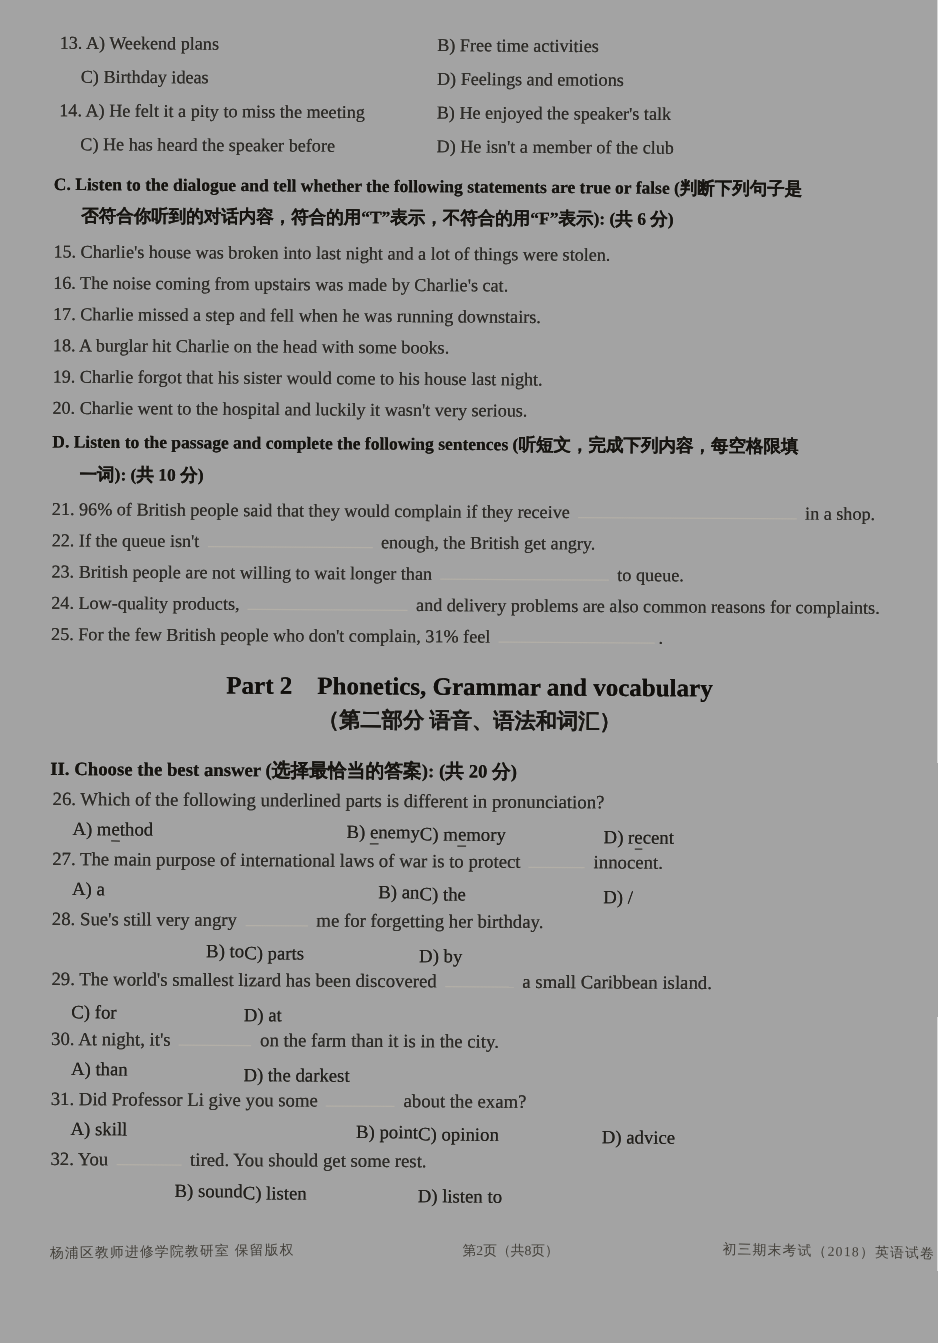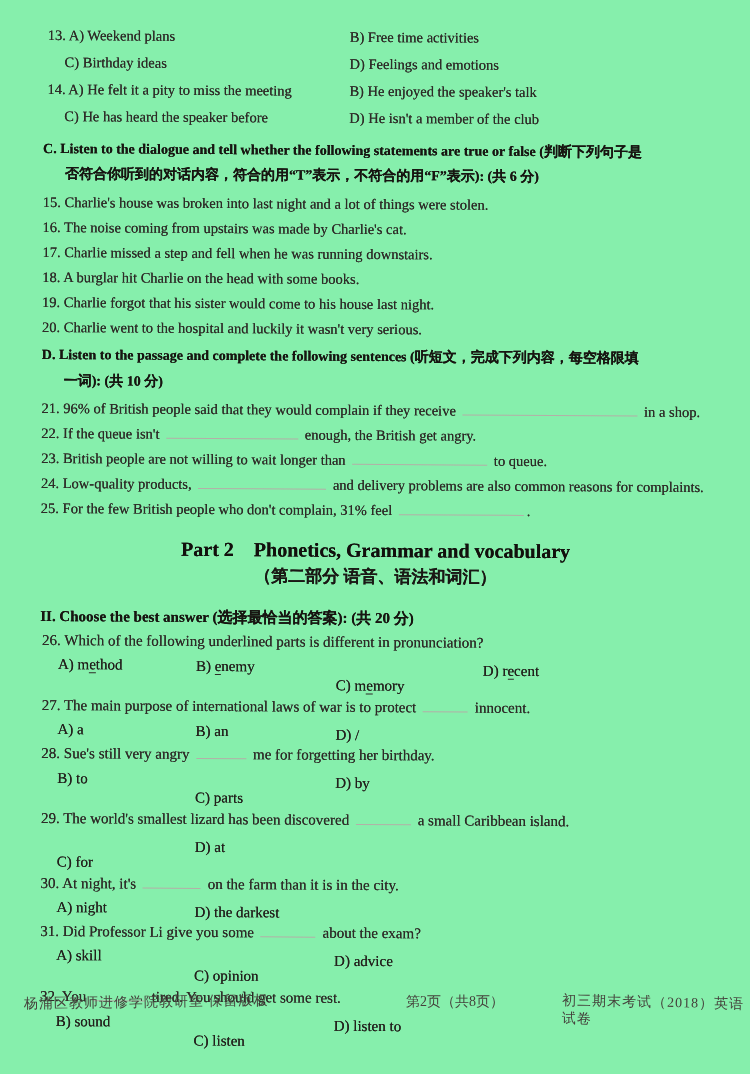--- a/index.html
+++ b/index.html
@@ -1,17 +1,17 @@
 <!DOCTYPE html>
 <html><head>
 <meta charset="utf-8">
 <style>
   html,body{margin:0;padding:0;background:#ffffff;}
   .page{
-    position:relative;width:750px;height:1074px;background:#86efac;overflow:hidden;
+    position:relative;width:750px;height:1074px;background:#a3a3a3;overflow:hidden;
     font-family:"Liberation Serif","DejaVu Serif",serif;color:#2e2c28;
   }
   .sheet{padding:24px 36px 0 44px;transform:rotate(0.35deg);transform-origin:50% 0;}
   .sheet *{text-shadow:0 0 0.3px currentColor;}
   
   .mcrow{display:grid;grid-template-columns:302px auto;padding-left:4px;line-height:27px;font-size:14.5px;}
   .mcrow .c1.indent{padding-left:17px;}
   
   .h{font-weight:700;color:#171511;font-size:14px;line-height:25px;margin-top:6px;white-space:nowrap;}
   .h .cont{padding-left:22px;}
@@ -25,29 +25,29 @@
   .filllist{margin-top:2px;}
   .fillitem{font-size:14.5px;line-height:25px;white-space:nowrap;}
   .blank{display:inline-block;height:0.85em;border-bottom:1px solid #b3afa7;margin:0 3px;}
   
   .p2title{margin-top:14px;text-align:center;font-weight:700;color:#12100d;font-size:20px;line-height:26px;white-space:pre-wrap;}
   .p2sub{text-align:center;font-weight:700;color:#1a1815;font-size:17px;line-height:28px;}
   .h2{font-weight:700;color:#171511;font-size:15px;line-height:24px;margin-top:15px;}
   .p2q{margin-top:0;}
   .stem{font-size:15px;line-height:24px;padding-left:2px;white-space:nowrap;}
   .opts{display:grid;grid-template-columns:138px 140px 147px auto;padding-left:18px;font-size:15px;line-height:24px;color:#23211d;}
-  .opts .oc2{transform:translateY(1px);}
-  .opts .oc3{transform:translateY(2.5px);margin-top:17px;}
+  .opts .oc2{transform:translateY(1px);text-align:right;}
+  .opts .oc3{transform:translateY(2.5px);}
   .opts .oc4{transform:translateY(4px);}
   .ul{border-bottom:1px solid #2e2c28;padding-bottom:0;}
   
-  .footer{position:absolute;left:0;right:0;top:993px;display:flex;align-items:flex-start;
-    font-size:14px;color:#45423c;}
+  .footer{position:absolute;left:16px;right:0;top:993px;display:flex;align-items:flex-start;
+    font-size:11px;color:#45423c;}
   .f-left{margin-left:24px;width:300px;transform:rotate(-0.8deg);letter-spacing:1px;}
-  .f-center{width:150px;margin-left:30px;text-align:right;}
+  .f-center{width:150px;margin-left:30px;text-align:left;}
   .f-right{flex:1;text-align:left;padding-left:58px;transform:rotate(1.2deg);letter-spacing:1px;}
 </style>
 </head>
 <body>
 
 <div class="page">
   <div class="sheet">
 
     <div id="mc">
         <div class="mcrow">
@@ -107,20 +107,21 @@
             <span class="oc2">B) <span class="ul">e</span>nemy</span>
             <span class="oc3">C) m<span class="ul">e</span>mory</span>
             <span class="oc4">D) r<span class="ul">e</span>cent</span>
           </div>
         </div>
         <div class="p2q">
           <div class="stem">27. The main purpose of international laws of war is to protect <span class="blank" style="width: 45px;"></span> innocent.</div>
           <div class="opts">
             <span class="oc1">A) a</span>
             <span class="oc2">B) an</span>
+            <span class="oc3">C) the</span>
             <span class="oc4">D) /</span>
           </div>
         </div>
         <div class="p2q">
           <div class="stem">28. Sue's still very angry <span class="blank" style="width: 50px;"></span> me for forgetting her birthday.</div>
           <div class="opts">
             <span class="oc2">B) to</span>
             <span class="oc3">C) parts</span>
             <span class="oc4">D) by</span>
           </div>
@@ -128,28 +129,29 @@
         <div class="p2q">
           <div class="stem">29. The world's smallest lizard has been discovered <span class="blank" style="width: 55px;"></span> a small Caribbean island.</div>
           <div class="opts">
             <span class="oc3">C) for</span>
             <span class="oc4">D) at</span>
           </div>
         </div>
         <div class="p2q">
           <div class="stem">30. At night, it's <span class="blank" style="width: 58px;"></span> on the farm than it is in the city.</div>
           <div class="opts">
-            <span class="oc1">A) night</span>
+            <span class="oc1">A) than</span>
             <span class="oc4">D) the darkest</span>
           </div>
         </div>
         <div class="p2q">
           <div class="stem">31. Did Professor Li give you some <span class="blank" style="width: 55px;"></span> about the exam?</div>
           <div class="opts">
             <span class="oc1">A) skill</span>
+            <span class="oc2">B) point</span>
             <span class="oc3">C) opinion</span>
             <span class="oc4">D) advice</span>
           </div>
         </div>
         <div class="p2q">
           <div class="stem">32. You <span class="blank" style="width: 52px;"></span> tired. You should get some rest.</div>
           <div class="opts">
             <span class="oc2">B) sound</span>
             <span class="oc3">C) listen</span>
             <span class="oc4">D) listen to</span>

